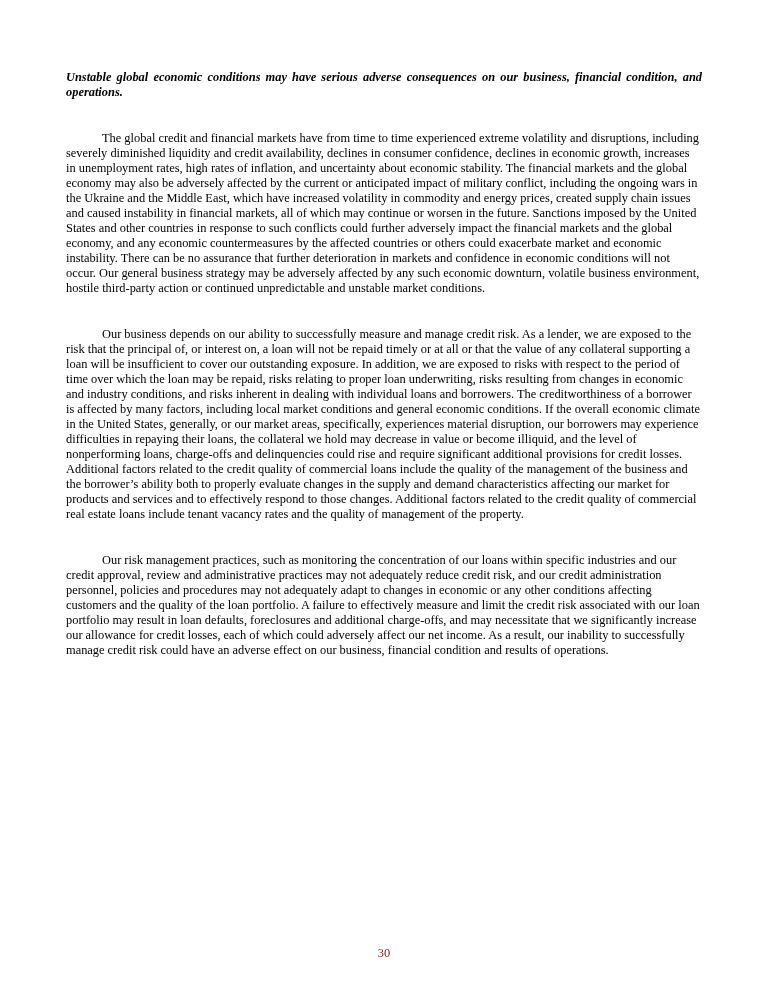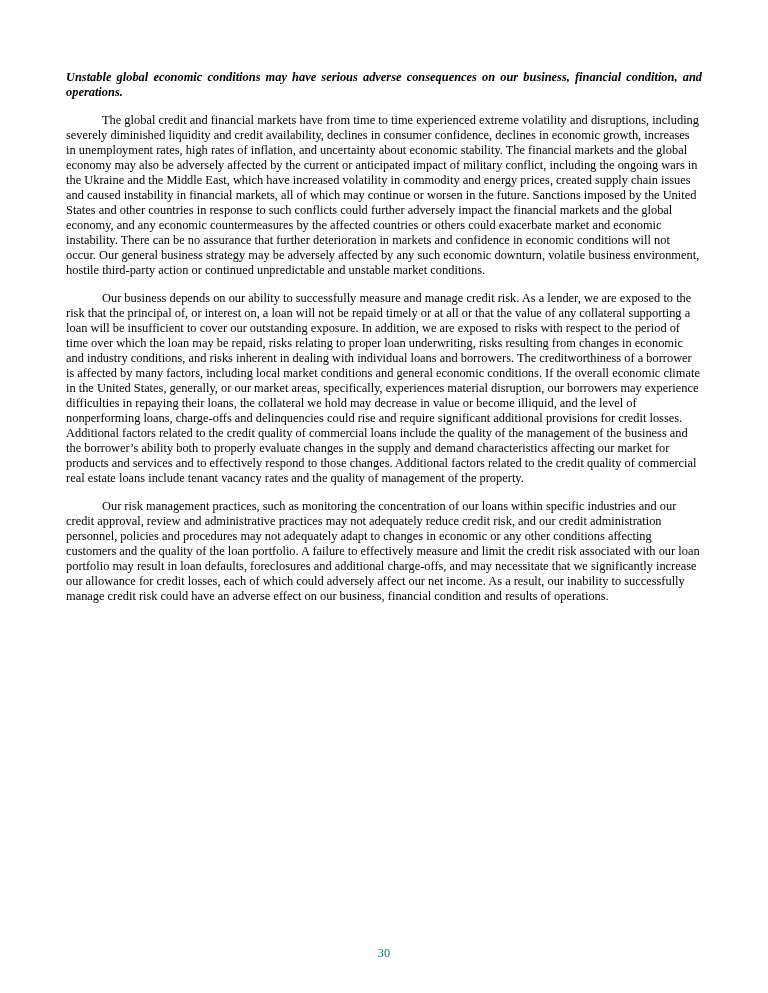--- a/index.html
+++ b/index.html
@@ -26,34 +26,34 @@
     line-height: inherit;
     font-weight: bold;
     font-style: italic;
     text-align: justify;
     margin: 13px 0;
   }
   .rf-heading:first-child {
     margin-top: 0;
   }
   .body-para {
-    margin: 13px 0;
+    margin: 31px 0;
     text-align: left;
     text-indent: 36px;
   }
   .page-number {
     position: absolute;
     top: 946px;
     left: 0;
     width: 768px;
     text-align: center;
     font-family: "Liberation Serif", "DejaVu Serif", serif;
     font-size: 12.4px;
     line-height: 15px;
-    color: #0f766e;
+    color: #7f1d1d;
   }
 </style>
 </head>
 <body>
 
 <div class="page">
 
   <h2 class="rf-heading">Unstable global economic conditions may have serious adverse consequences on our business, financial condition, and operations.</h2>
 
   <p class="body-para">The global credit and financial markets have from time to time experienced extreme volatility and disruptions, including severely diminished liquidity and credit availability, declines in consumer confidence, declines in economic growth, increases in unemployment rates, high rates of inflation, and uncertainty about economic stability. The financial markets and the global economy may also be adversely affected by the current or anticipated impact of military conflict, including the ongoing wars in the Ukraine and the Middle East, which have increased volatility in commodity and energy prices, created supply chain issues and caused instability in financial markets, all of which may continue or worsen in the future. Sanctions imposed by the United States and other countries in response to such conflicts could further adversely impact the financial markets and the global economy, and any economic countermeasures by the affected countries or others could exacerbate market and economic instability. There can be no assurance that further deterioration in markets and confidence in economic conditions will not occur. Our general business strategy may be adversely affected by any such economic downturn, volatile business environment, hostile third-party action or continued unpredictable and unstable market conditions.</p>

